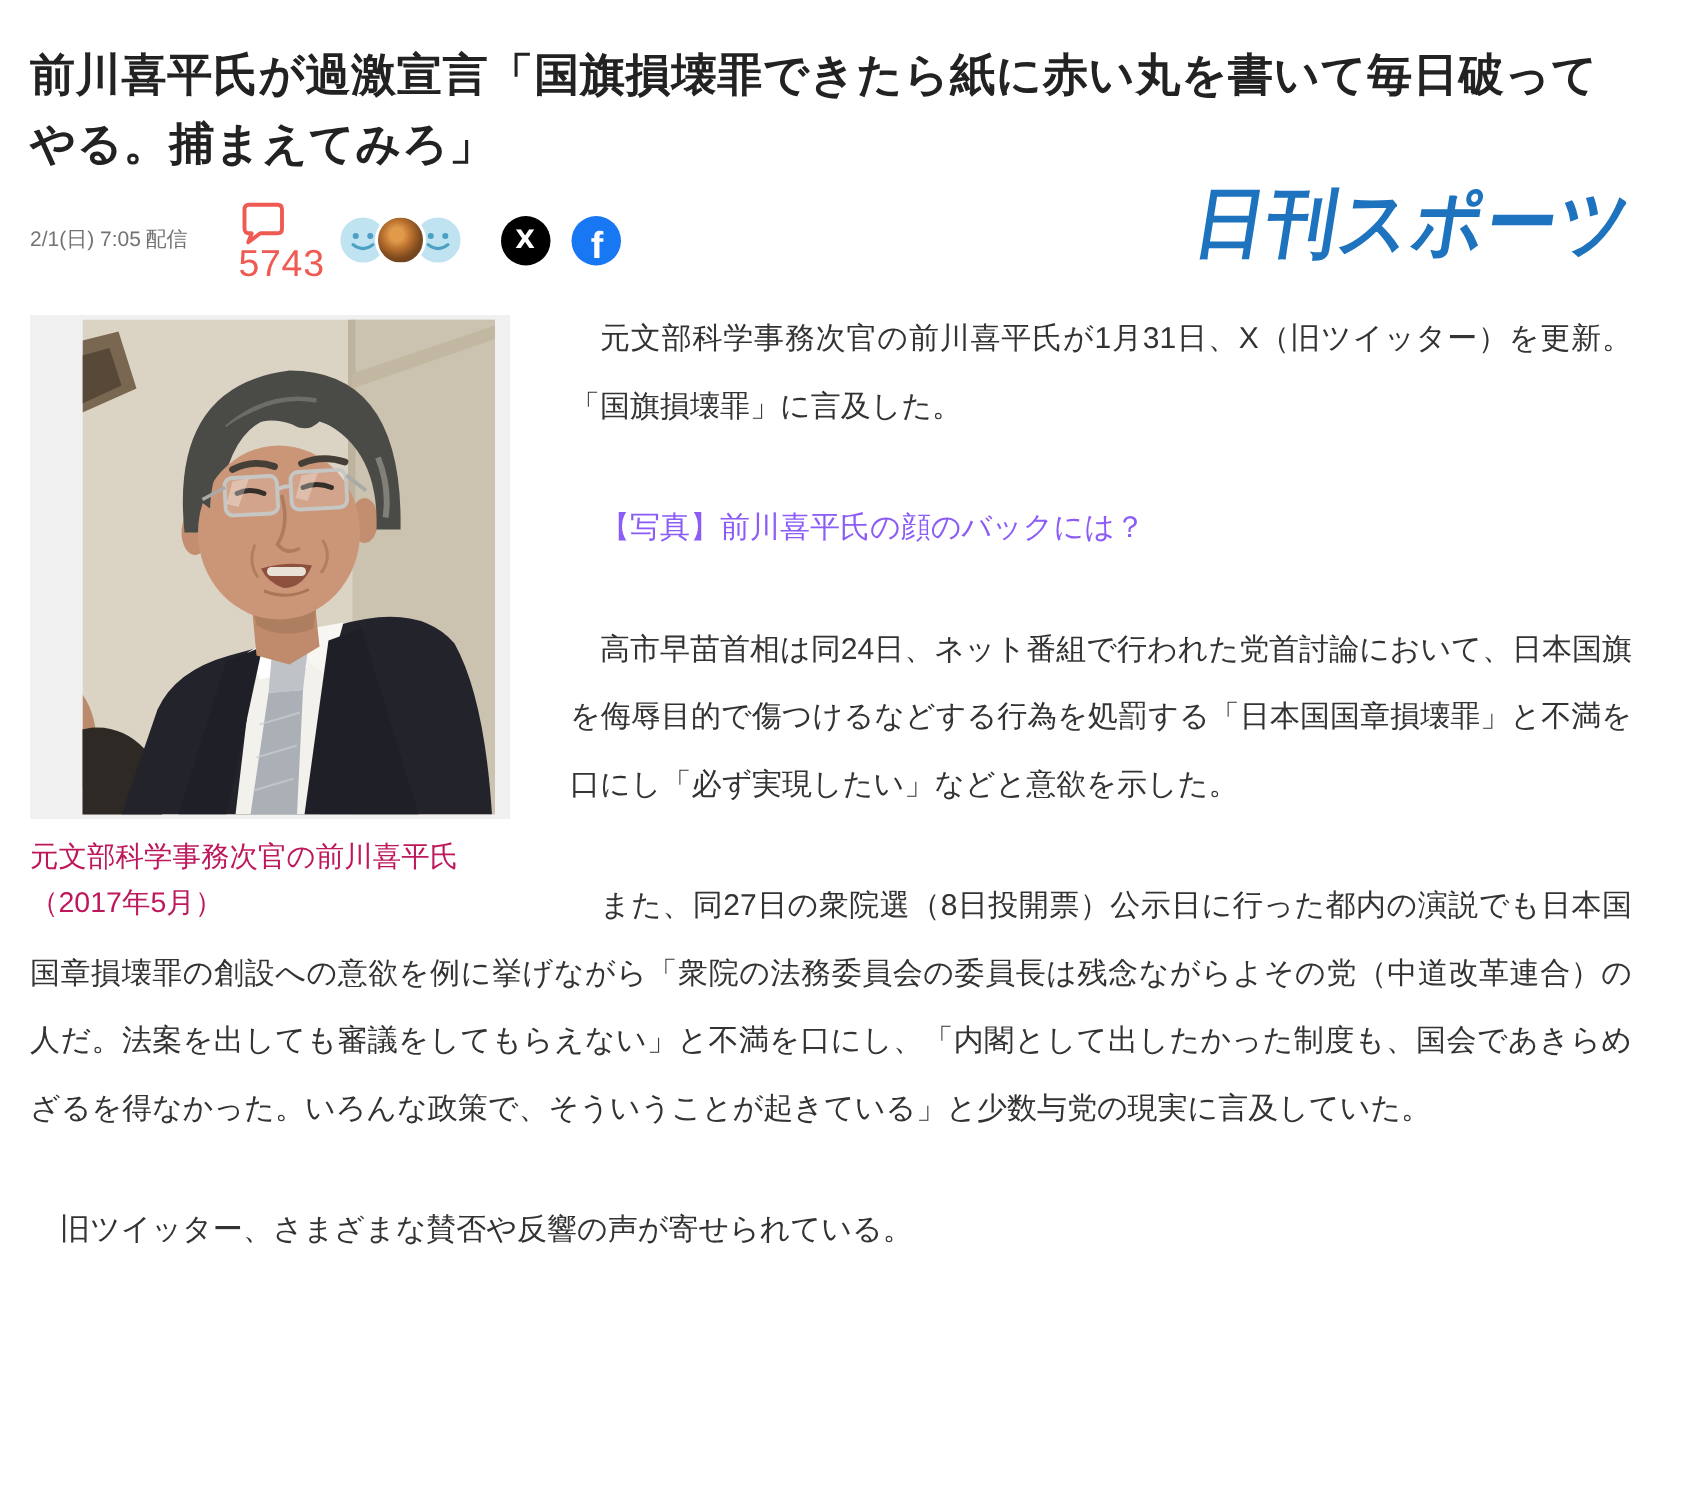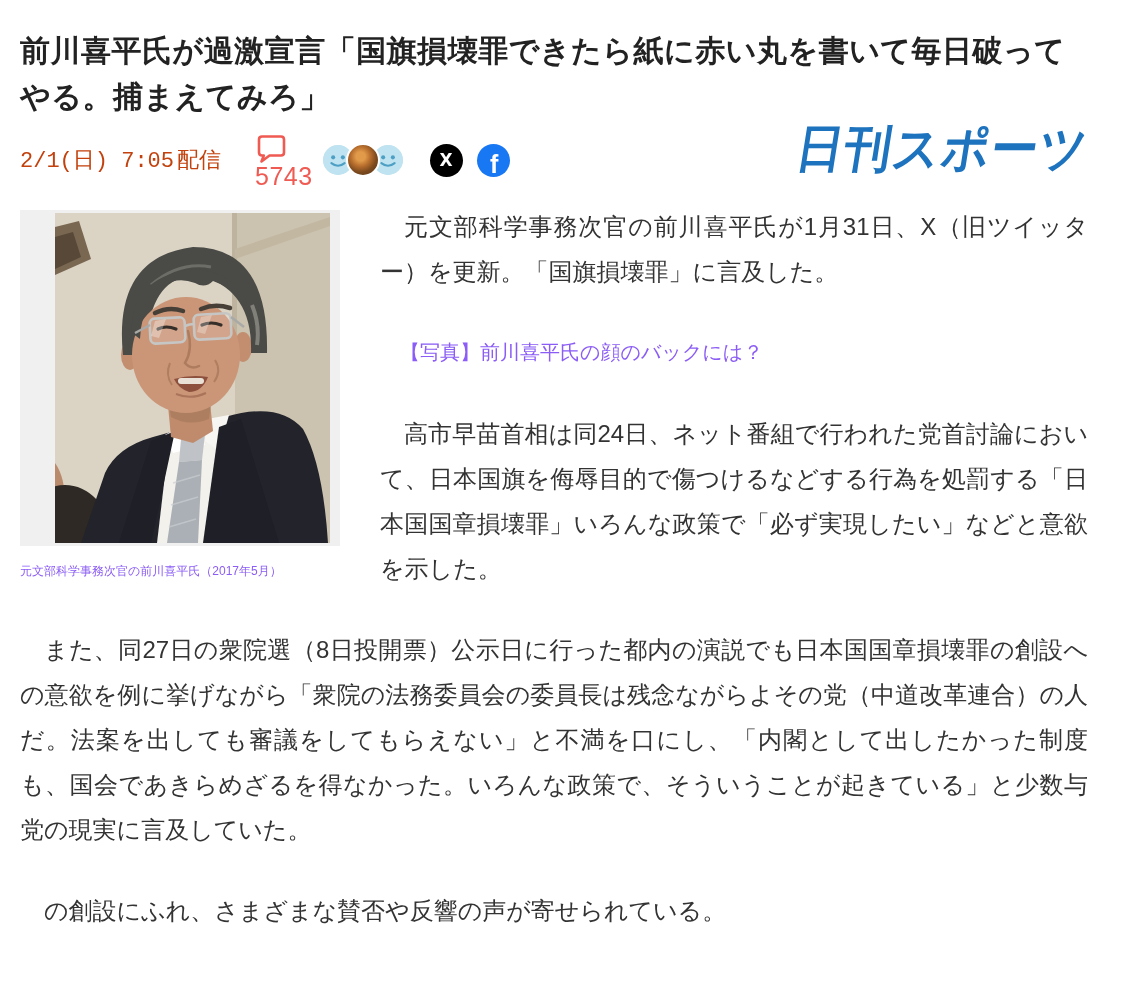--- a/index.html
+++ b/index.html
@@ -16,21 +16,21 @@
     padding-top: 28px;
     font-size: 30px; line-height: 46px; font-weight: 700;
     color: #222222; letter-spacing: 0.5px;
   }
 
   
   .meta-row {
     margin-top: 20px; height: 40px;
     display: flex; align-items: center;
   }
-  .date-text, .delivery-text { font-size: 22px; color: #c2410c; font-family: Liberation Mono, monospace; }
+  .date-text, .delivery-text { font-size: 14px; color: #737373; }
   .delivery-text { margin-left: 3px; }
   .comment-group { display: flex; align-items: flex-start; margin-left: 34px; cursor: pointer; flex-direction: column; }
   .comment-bubble { display: block; margin-right: 3px; transform: translateY(2px); }
   .comment-count { font-size: 25px; color: #ef5a52; letter-spacing: 0.5px; }
   .avatars { display: flex; align-items: center; margin-left: 8px; }
   .avatar {
     width: 34px; height: 34px; border-radius: 50%;
     border: 2px solid #ffffff; overflow: hidden; flex: none;
     background: #bfe3f0;
   }
@@ -61,25 +61,25 @@
   
   .article { margin-top: 24px; }
   .figure { float: left; width: 345px; margin: 6px 15px 6px 0; }
   .photo-frame {
     width: 320px; background: #f0f0f0;
     padding: 3px 10px 3px 35px;
   }
   .photo-frame svg { display: block; }
   .figure-caption {
     margin-top: 10px;
-    font-size: 12px; line-height: 31px; color: #8b5cf6;
+    font-size: 19px; line-height: 31px; color: #be185d;
     cursor: pointer;
   }
   .para {
-    font-size: 24px; line-height: 45px; color: #333333;
+    font-size: 20px; line-height: 45px; color: #333333;
     text-align: justify; text-indent: 1em;
     margin-bottom: 36px;
   }
   .photo-link-para {
     font-size: 20px; line-height: 45px; text-indent: 1em;
     margin-bottom: 36px;
   }
   .photo-link { color: #8b5cf6; cursor: pointer; }
 </style>
 </head>
@@ -190,18 +190,18 @@
           <path d="M121 181 Q136 187 151 180" stroke="#a9745a" stroke-width="2" fill="none"></path>
         </svg>
       </div>
       <figcaption class="figure-caption">元文部科学事務次官の前川喜平氏（2017年5月）</figcaption>
     </figure>
 
     <p class="para">元文部科学事務次官の前川喜平氏が1月31日、X（旧ツイッター）を更新。「国旗損壊罪」に言及した。</p>
 
     <p class="photo-link-para"><span class="photo-link">【写真】前川喜平氏の顔のバックには？</span></p>
 
-    <p class="para">高市早苗首相は同24日、ネット番組で行われた党首討論において、日本国旗を侮辱目的で傷つけるなどする行為を処罰する「日本国国章損壊罪」いろんな政策で「必ず実現したい」などと意欲を示した。</p>
+    <p class="para">高市早苗首相は同24日、ネット番組で行われた党首討論において、日本国旗を侮辱目的で傷つけるなどする行為を処罰する「日本国国章損壊罪」と不満を口にし「必ず実現したい」などと意欲を示した。</p>
     <p class="para">また、同27日の衆院選（8日投開票）公示日に行った都内の演説でも日本国国章損壊罪の創設への意欲を例に挙げながら「衆院の法務委員会の委員長は残念ながらよその党（中道改革連合）の人だ。法案を出しても審議をしてもらえない」と不満を口にし、「内閣として出したかった制度も、国会であきらめざるを得なかった。いろんな政策で、そういうことが起きている」と少数与党の現実に言及していた。</p>
-    <p class="para">の創設にふれ、さまざまな賛否や反響の声が寄せられている。</p>
+    <p class="para">旧ツイッター、さまざまな賛否や反響の声が寄せられている。</p>
   </div>
 
 </div>
 
 </body></html>

